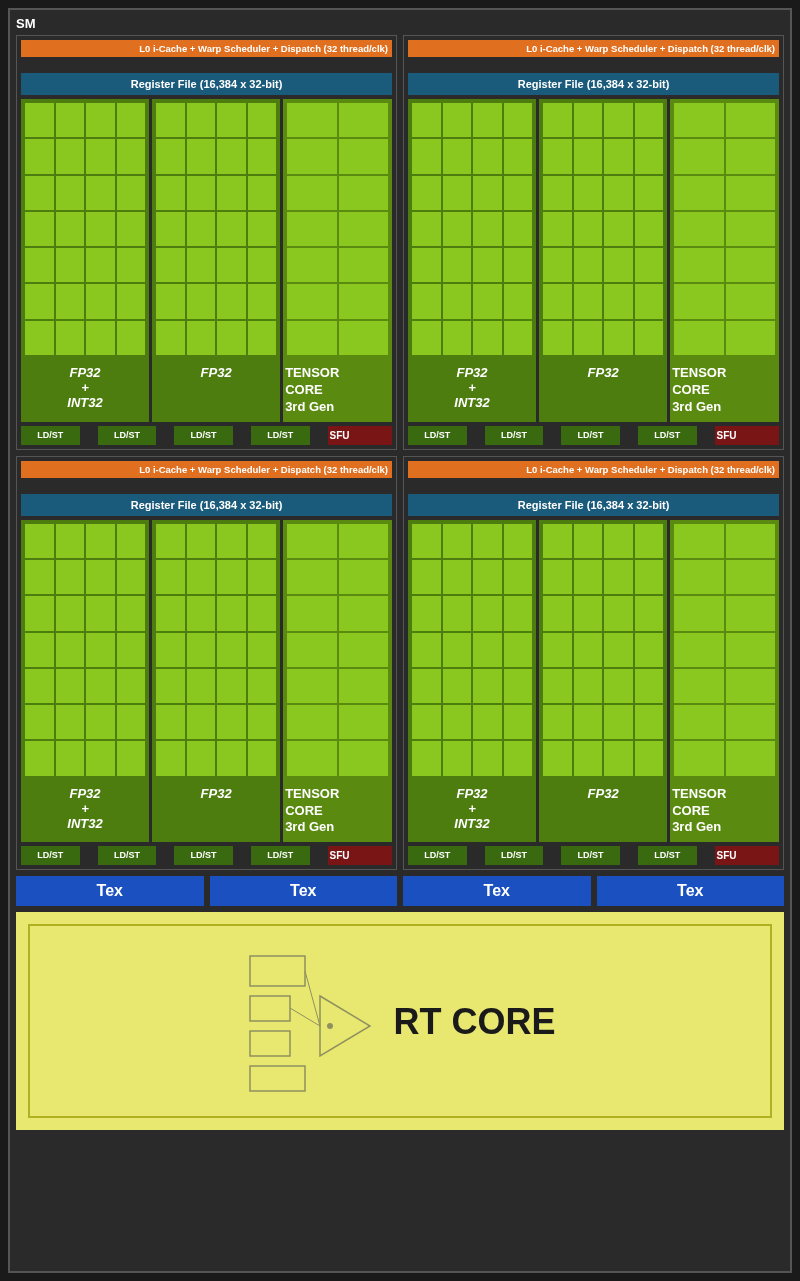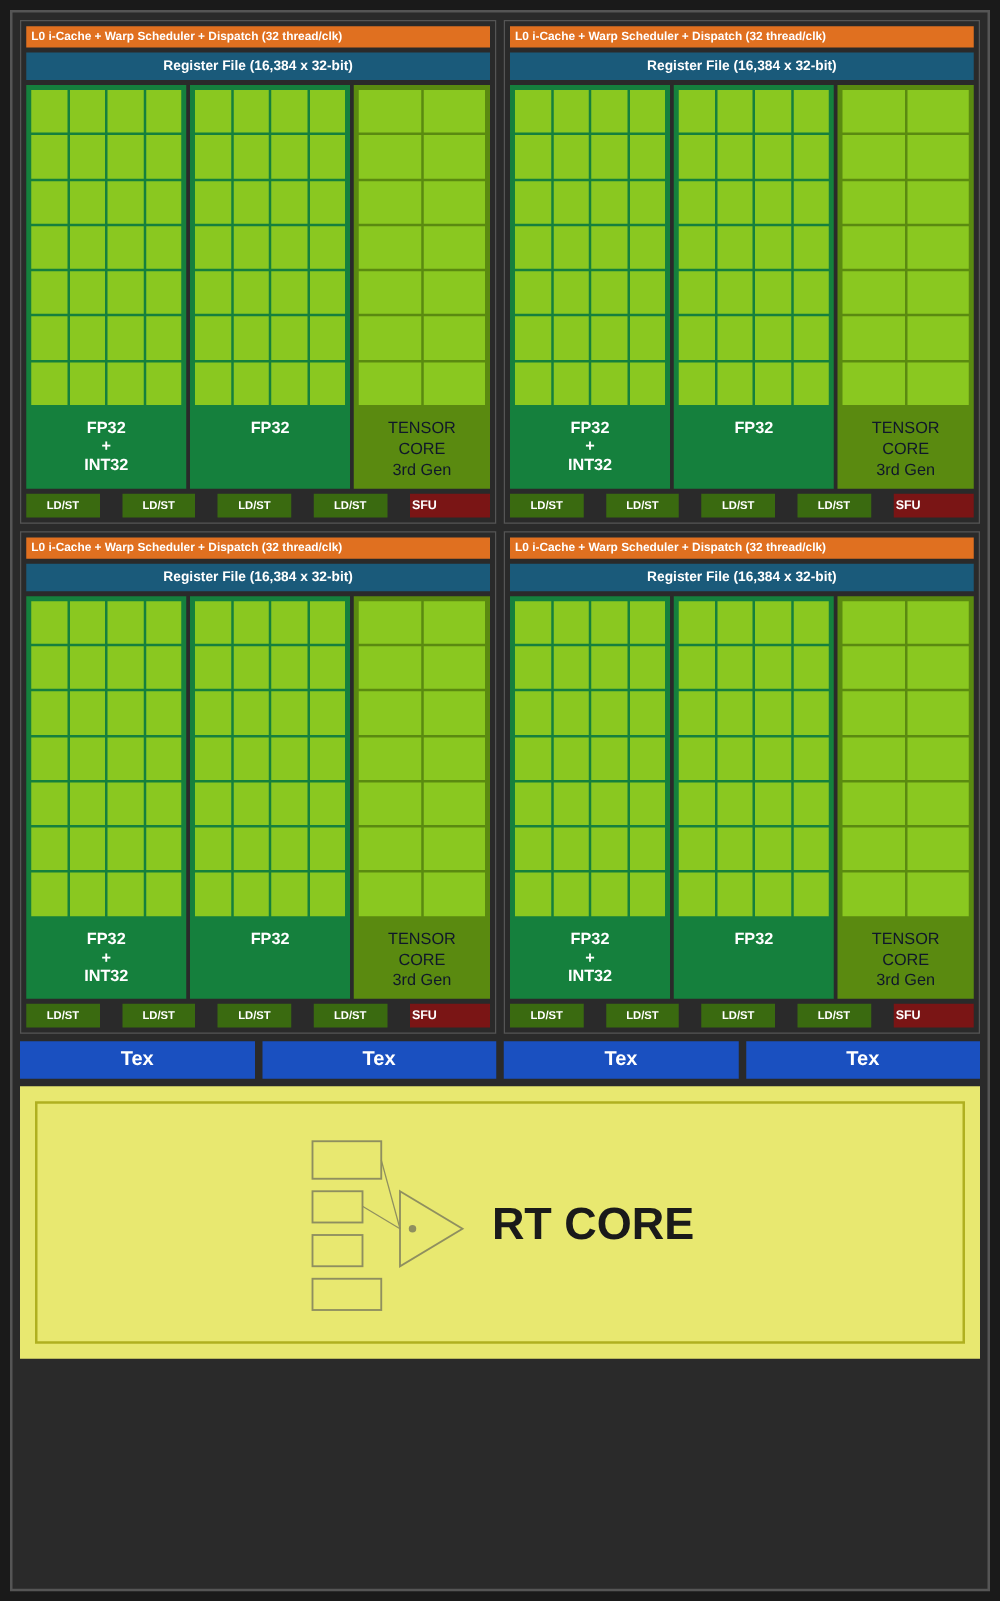--- a/index.html
+++ b/index.html
@@ -34,60 +34,60 @@
     .quadrant {
       background: #2a2a2a;
       border: 1px solid #555;
       padding: 4px;
     }
     .warp-scheduler-bar {
       background: #e07020;
       color: white;
       font-size: 9.5px;
       font-weight: bold;
-      text-align: left;
+      text-align: right;
       padding: 3px 4px;
-      margin-bottom: 4px;
+      margin-bottom: 16px;
     }
     .register-file-bar {
       background: #1a5a7a;
       color: white;
       font-size: 11px;
       font-weight: bold;
       text-align: center;
       padding: 5px 20px;
       margin-bottom: 4px;
     }
     .cuda-cores-area {
       display: grid;
       grid-template-columns: 1fr 1fr 0.85fr;
       gap: 3px;
       margin-bottom: 4px;
     }
     .fp32-block {
-      background: #15803d;
+      background: #4d7c0f;
       position: relative;
+      font-style: italic;
     }
     .fp32-label {
       color: white;
       font-size: 13px;
       font-weight: bold;
       text-align: center;
       padding: 6px 2px;
     }
     .tensor-core-block {
       background: #5a8a10;
       display: flex;
       flex-direction: column;
     }
     .tensor-label {
-      color: #0f172a;
+      color: #ffffff;
       font-size: 13px;
-      font-weight: normal;
-      text-align: center;
+      font-weight: bold;
       padding: 6px 2px;
       line-height: 1.3;
     }
     .bottom-units {
       display: grid;
       grid-template-columns: repeat(4, 1fr) 1.1fr;
       gap: 18px;
     }
     .ldst-unit {
       background: #3a6a10;
@@ -182,20 +182,21 @@
       height: 260px;
     }
     .tensor-inner-cell {
       background: #8ac820;
     }
   </style>
 </head>
 <body>
 
 <div class="sm-container">
+  <div class="sm-label">SM</div>
 
   <div class="quadrants-grid">
 
     <div class="quadrant">
       <div class="warp-scheduler-bar">L0 i-Cache + Warp Scheduler + Dispatch (32 thread/clk)</div>
       <div class="register-file-bar">Register File (16,384 x 32-bit)</div>
       <div class="cuda-cores-area">
         <div class="fp32-block">
           <div class="fp32-inner-grid">
             <div class="fp32-inner-cell"></div>

